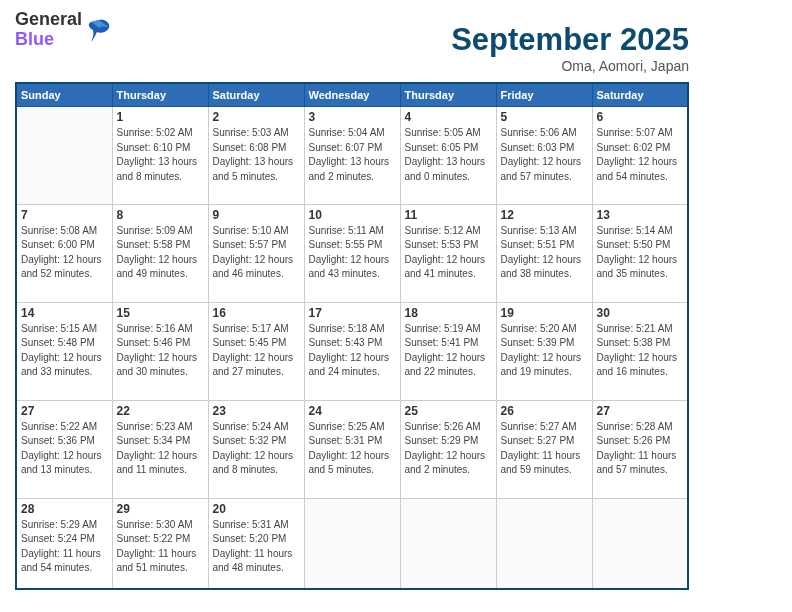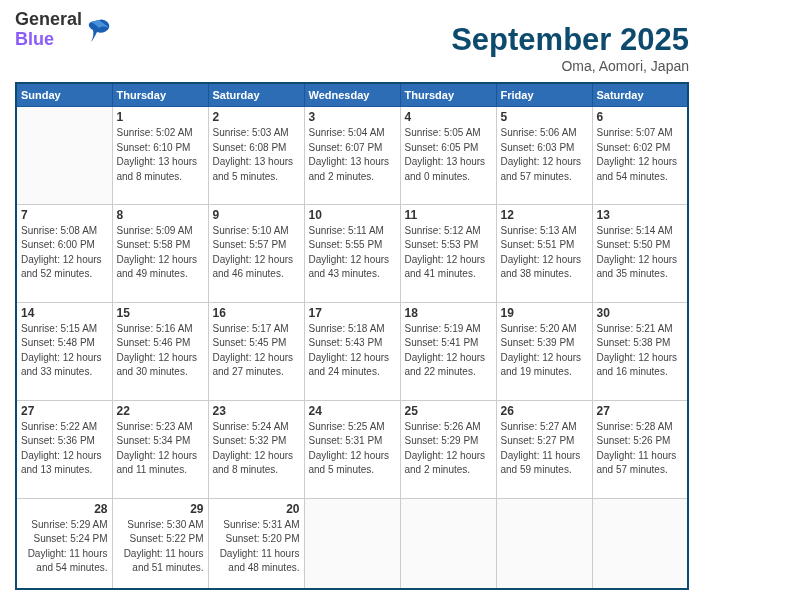--- a/index.html
+++ b/index.html
@@ -73,21 +73,20 @@
     .calendar tbody tr td {
       border: 1px solid #ccc;
       vertical-align: top;
       padding: 3px 4px;
       font-size: 9.5px;
       color: #333;
       height: 88px;
     }
     .calendar tbody tr:last-child td {
       height: 75px;
-      text-align: right;
     }
     .day-num {
       font-size: 12px;
       font-weight: bold;
       margin-bottom: 2px;
       display: block;
     }
     .day-info {
       font-size: 10px;
       line-height: 1.45;

